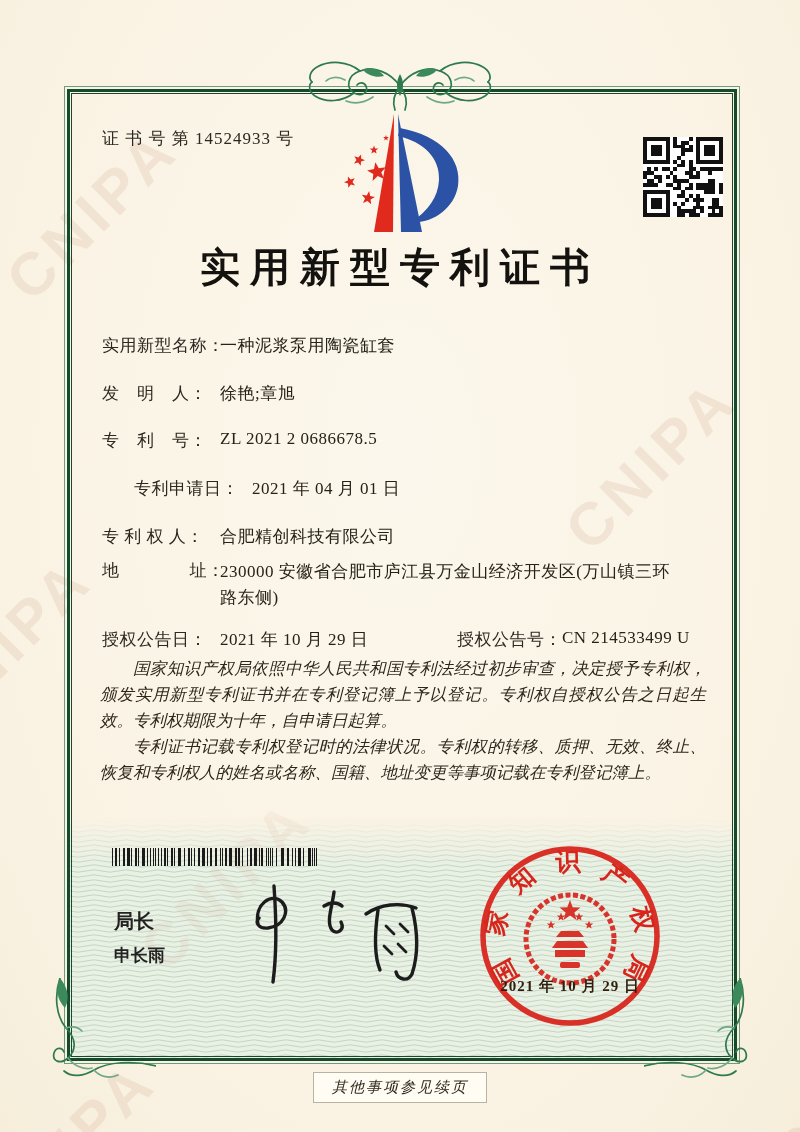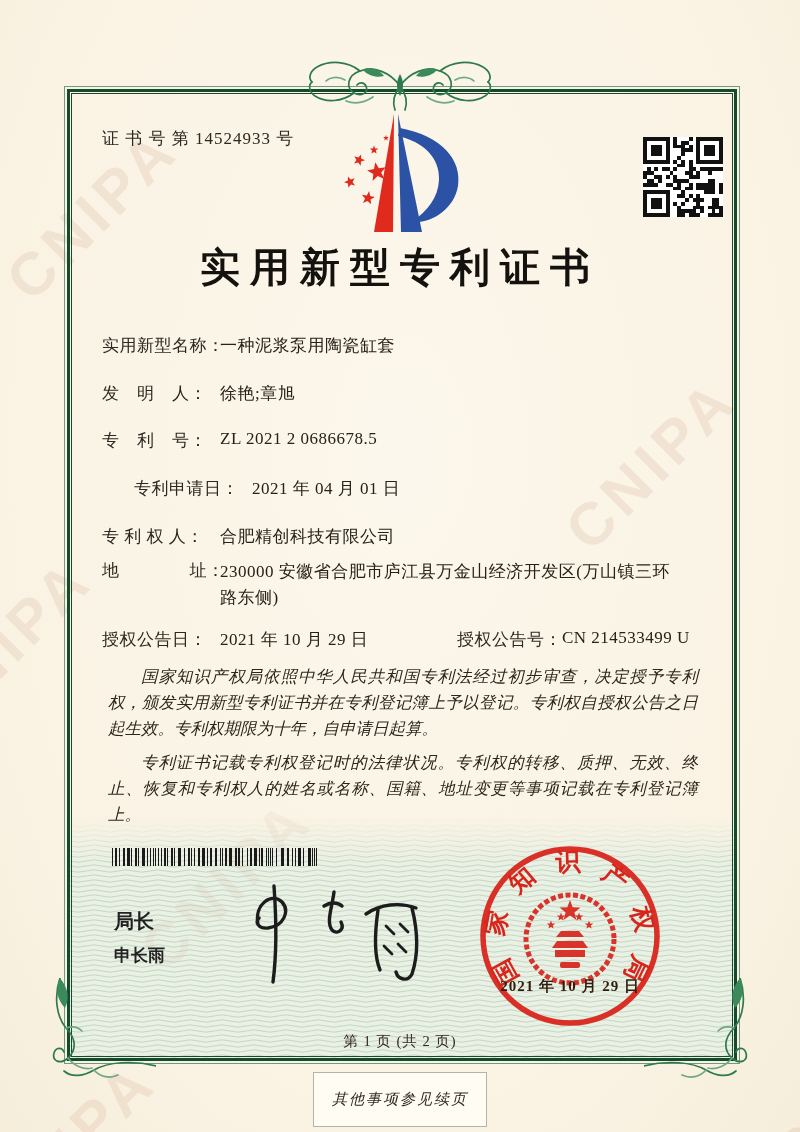--- a/index.html
+++ b/index.html
@@ -39,34 +39,34 @@
   .title{position:absolute;left:0;top:240px;width:800px;text-align:center;
     font-size:40px;font-weight:bold;letter-spacing:10px;color:#14120e;}
   .fields{position:absolute;left:102px;top:334px;width:620px;font-size:17px;}
   .frow{position:absolute;left:0;white-space:nowrap;}
   .flabel{display:inline-block;width:118px;letter-spacing:0.5px;color:#2c2820;vertical-align:top;}
   .fvalue{display:inline-block;letter-spacing:0.5px;color:#262218;vertical-align:top;}
   .fvalue.wrap{white-space:normal;width:452px;line-height:26px;}
   .grant-no{position:absolute;left:355px;top:0;white-space:nowrap;}
   .body-paras{position:absolute;left:100px;top:656px;width:606px;
     font-size:16.5px;line-height:26px;text-align:justify;font-style:italic;color:#2e261a;}
-  .body-paras p{margin:8px;text-indent:2em;}
+  .body-paras p{margin:0;text-indent:2em;}
   .barcode{position:absolute;left:112px;top:848px;width:205px;height:18px;}
   .sig-title{position:absolute;left:114px;top:908px;font-size:20px;font-weight:600;
     font-family:"Liberation Sans","DejaVu Sans",sans-serif;color:#222;}
   .sig-name{position:absolute;left:114px;top:944px;font-size:17px;font-weight:600;
     font-family:"Liberation Sans","DejaVu Sans",sans-serif;color:#222;}
   .sig-script{position:absolute;left:228px;top:880px;width:212px;height:110px;}
   .seal{position:absolute;left:477px;top:843px;width:186px;height:186px;}
   .seal-date{position:absolute;left:469px;top:977px;width:202px;text-align:center;
     font-size:15px;font-weight:bold;letter-spacing:1px;color:#2f1d0e;}
   .footer-page{position:absolute;left:0;top:1032px;width:800px;text-align:center;
     font-size:14.5px;letter-spacing:1px;color:#33291c;}
   .note-box{position:absolute;left:400px;top:1072px;transform:translateX(-50%);
-    border:1px solid #b8b2a2;background:#fffcf4;padding:17px 18px;
+    border:1px solid #b8b2a2;background:#fffcf4;padding:5px 18px;
     font-size:15px;font-style:italic;letter-spacing:2px;color:#33291c;white-space:nowrap;}
   svg{display:block;}
 </style>
 </head>
 <body>
 
 <div class="page">
 
   <div class="wm" style="left:-14px;top:180px;">CNIPA</div>
   <div class="wm" style="left:545px;top:430px;">CNIPA</div>
@@ -449,17 +449,16 @@
         <polygon points="102.0,69.5 103.1,72.5 106.3,72.6 103.8,74.6 104.6,77.6 102.0,75.9 99.4,77.6 100.2,74.6 97.7,72.6 100.9,72.5"></polygon>
         <polygon points="112.0,77.5 113.1,80.5 116.3,80.6 113.8,82.6 114.6,85.6 112.0,83.9 109.4,85.6 110.2,82.6 107.7,80.6 110.9,80.5"></polygon>
         <polygon points="79,94 107,94 102,88 84,88"></polygon>
         <polygon points="75,105 111,105 106,98 80,98"></polygon>
         <rect x="78" y="107" width="30" height="7"></rect>
         <rect x="83" y="119" width="20" height="6" rx="2"></rect>
       </g>
     </svg>
     <div class="seal-date">2021 年 10 月 29 日</div>
 
-    <div class="footer-page">第 1 页 (共 2 页)</div>
     <div class="note-box">其他事项参见续页</div>
 
   </div>
 </div>
 
 </body></html>

